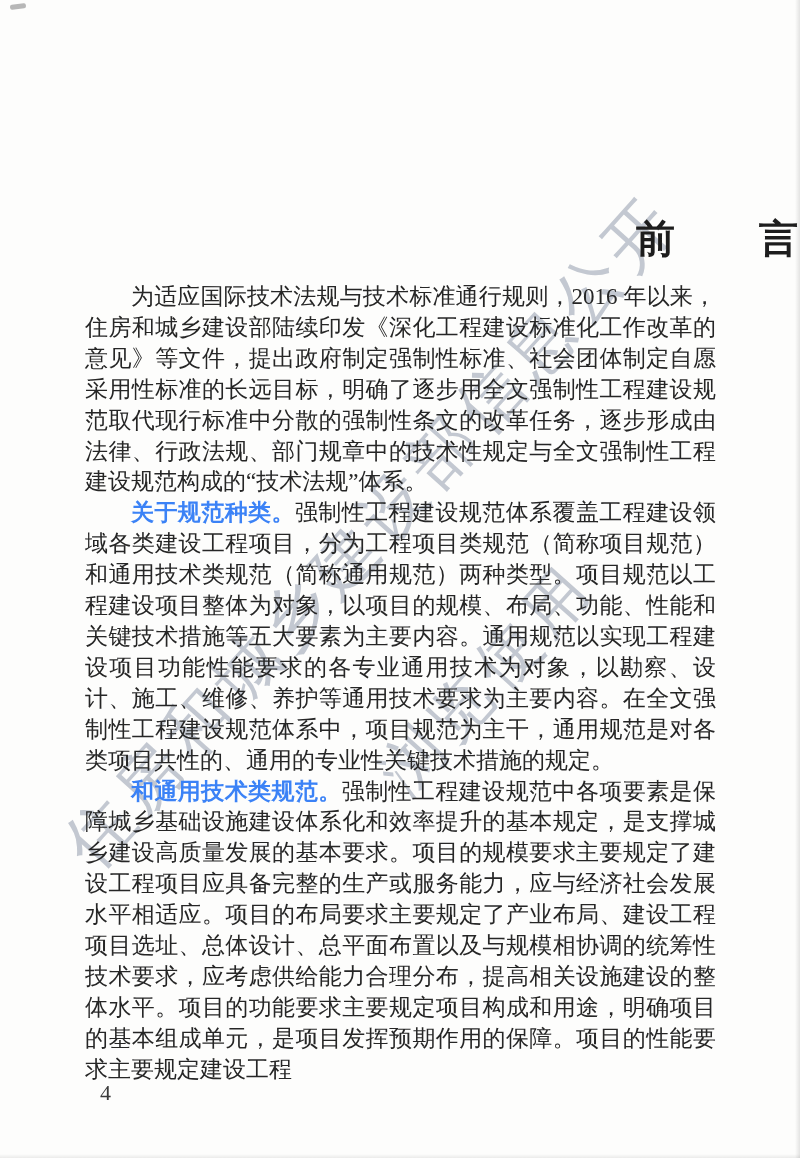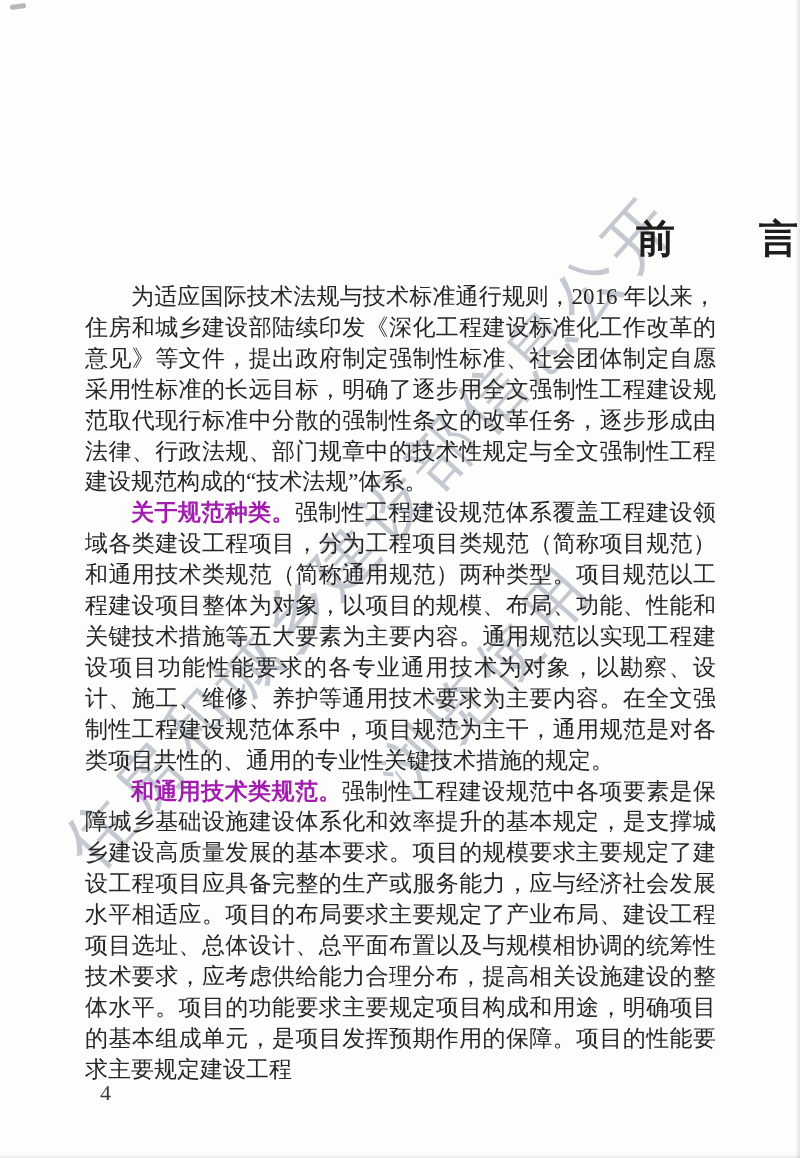--- a/index.html
+++ b/index.html
@@ -38,21 +38,21 @@
     font-size:39px;font-weight:bold;color:#1d1d1d;
     letter-spacing:2px;
   }
   .doc-body{
     position:absolute;left:85px;top:282px;width:631px;
     font-size:23px;line-height:30.9px;
     color:#262626;
     text-align:justify;
   }
   .doc-body p{margin:0;padding:0;text-indent:2em;}
-  .doc-body .lead{font-weight:bold;color:#a21caf;font-family:Liberation Serif, serif;}
+  .doc-body .lead{font-weight:bold;color:#3b82f6;font-family:Liberation Serif, serif;}
   .page-number{
     position:absolute;left:100px;top:1080px;
     font-size:22px;color:#3a3a3a;
   }
 </style>
 </head>
 <body>
 
 <div class="page">
 

